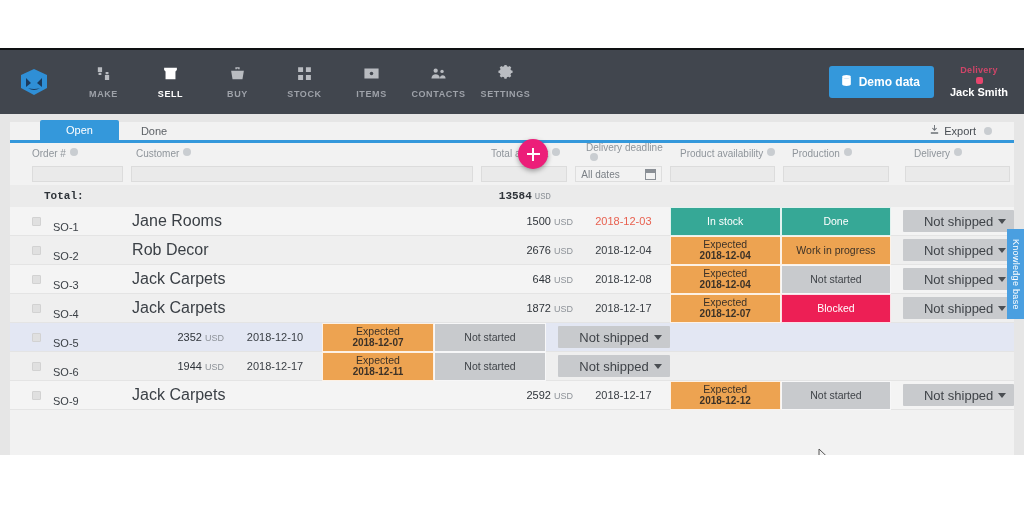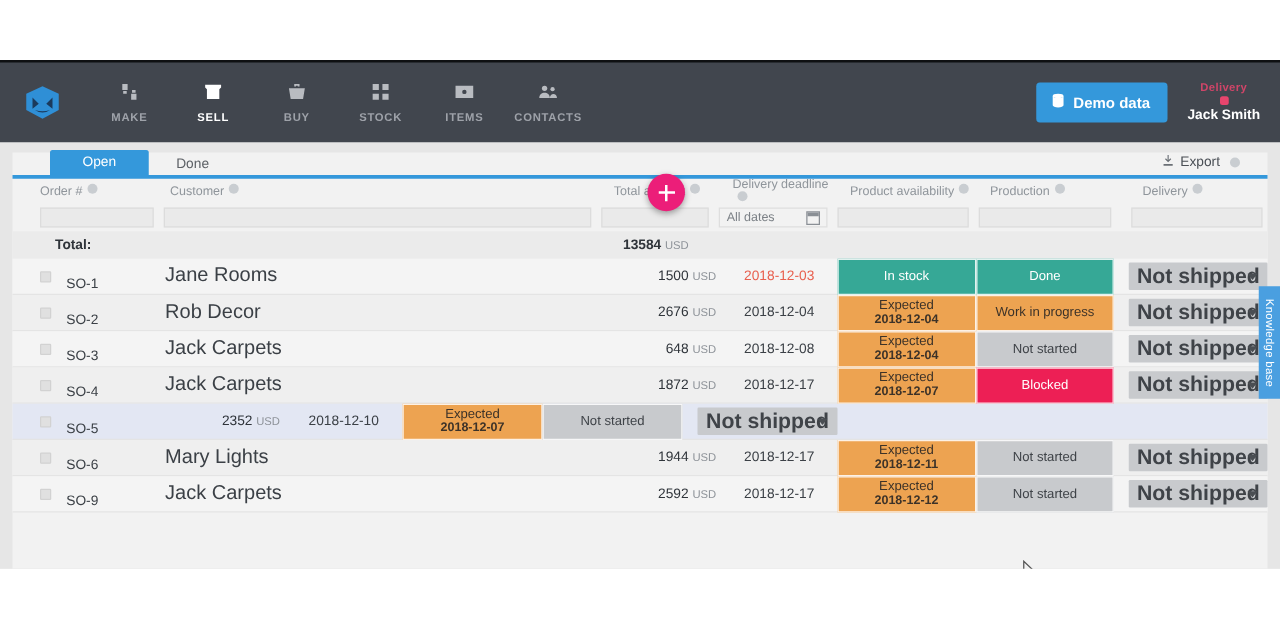--- a/index.html
+++ b/index.html
@@ -131,21 +131,21 @@
     margin: 0 4px; font-size: 10px; color: #7b8086;
     display: flex; align-items: center; padding: 4px 5px;
     position: relative;
   }
   .fin.dates { background: #f2f2f2; border-color: #dedede; justify-content: space-between; }
   .cal { width: 11px; height: 11px; border: 1px solid #8a8f95; position: relative; }
   .cal::before { content:""; position:absolute; left:0; right:0; top:0; height:3px; background:#8a8f95; }
 
   
   .trow { display: flex; align-items: stretch; position: relative; }
-  .trow.total { height: 22px; background: #ebebeb; align-items: center; }
+  .trow.total { height: 22px; background: #ebebeb; align-items: center; font-family: Liberation Mono, monospace; }
   .trow.data { height: 29px; align-items: center; border-bottom: 1px solid #e4e4e4; background:#f4f4f4; }
   .trow.data.alt { background: #efefef; }
   .trow.data.sel { background: #e3e7f3; }
   .cb {
     width: 9px; height: 9px; background: #e0e0e0; border: 1px solid #d2d2d2;
     border-radius: 1px; margin-left: 22px; flex: none; cursor: pointer;
   }
   .c-order { width: 92px; padding-left: 12px; font-size: 11px; color: #3b4046; margin-top: 12px; }
   .c-cust { width: 355px; font-size: 16px; color: #3b4046; }
   .c-amt  { width: 95px; text-align: right; font-size: 11px; color: #2f343a; padding-right: 4px;}
@@ -160,23 +160,22 @@
     line-height: 1.15;
   }
   .badge .sub { font-size: 10px; font-weight: bold; }
   .badge.teal   { background: #36a896; }
   .badge.orange { background: #eda351; color: #3c3228; }
   .badge.grey   { background: #c8cacd; color: #3f4348; }
   .badge.pink   { background: #ed1f55; color: #fff; }
   .c-deliv {
     width: 112px; height: 22px; background: #c8cacd; margin-left: 12px;
     display: flex; align-items: center; justify-content: center;
-    font-size: 17px; color: #3f4348; position: relative; cursor: pointer;
+    font-size: 13px; color: #3f4348; position: relative; cursor: pointer;
     border-radius: 1px;
-    font-weight: bold;
   }
   .c-deliv .caret {
     position: absolute; right: 8px; top: 9px;
     width: 0; height: 0; border-left: 4px solid transparent;
     border-right: 4px solid transparent; border-top: 5px solid #4a4e53;
   }
   .total-lbl { padding-left: 34px; font-size: 11px; font-weight: bold; color: #2f343a; }
 
   
   .kb {
@@ -257,20 +256,28 @@
         <span class="ico">
           <svg width="17" height="17" viewBox="0 0 24 24">
               <circle cx="8" cy="8" r="3"></circle>
               <circle cx="17" cy="9" r="2.4"></circle>
               <path d="M2 19c0-4 3-6 6-6s6 2 6 6z M14 19c0-3 2-4.5 4-4.5s4 1.5 4 4.5z"></path>
             </svg>
         </span>
         <span class="lbl">CONTACTS</span>
       </div>
 
+      <div class="navitem">
+        <span class="ico">
+          <svg width="17" height="17" viewBox="0 0 24 24">
+              <path d="M12 8.5a3.5 3.5 0 100 7 3.5 3.5 0 000-7zm10-0.5l-2.2-.5a8 8 0 00-.8-2l1.2-1.9-2.3-2.3L16 2.5a8 8 0 00-2-.8L13.5 0h-3L10 1.7a8 8 0 00-2 .8L6.1 1.3 3.8 3.6 5 5.5a8 8 0 00-.8 2L2 8v3l2.2.5c.2.7.5 1.4.8 2l-1.2 1.9 2.3 2.3 1.9-1.2c.6.3 1.3.6 2 .8l.5 2.2h3l.5-2.2c.7-.2 1.4-.5 2-.8l1.9 1.2 2.3-2.3-1.2-1.9c.3-.6.6-1.3.8-2L22 11z"></path>
+            </svg>
+        </span>
+        <span class="lbl">SETTINGS</span>
+      </div>
 
     </div>
 
     <div class="nav-right">
       <div class="demo-btn">
         <span>
           <svg viewBox="0 0 24 24">
               <ellipse cx="12" cy="5" rx="8" ry="3"></ellipse>
               <path d="M4 5v14c0 1.7 3.6 3 8 3s8-1.3 8-3V5c0 1.7-3.6 3-8 3s-8-1.3-8-3z"></path>
             </svg>
@@ -461,21 +468,20 @@
       <span>Not started</span>
     </div>
     <div class="c-deliv">
       <span>Not shipped</span>
       <span class="caret"></span>
     </div>
           </div>
           <div class="trow data alt">
     <div class="cb"></div>
     <div class="c-order">SO-6</div>
-    <div class="c-cust">Mary Lights</div>
     <div class="c-amt">
       <span>1944</span><span class="cur">USD</span>
     </div>
     <div class="c-dead ">2018-12-17</div>
     <div class="badge orange">
               <span>Expected</span>
        <span class="sub">2018-12-11</span>
             </div>
     <div class="badge grey">
       <span>Not started</span>

